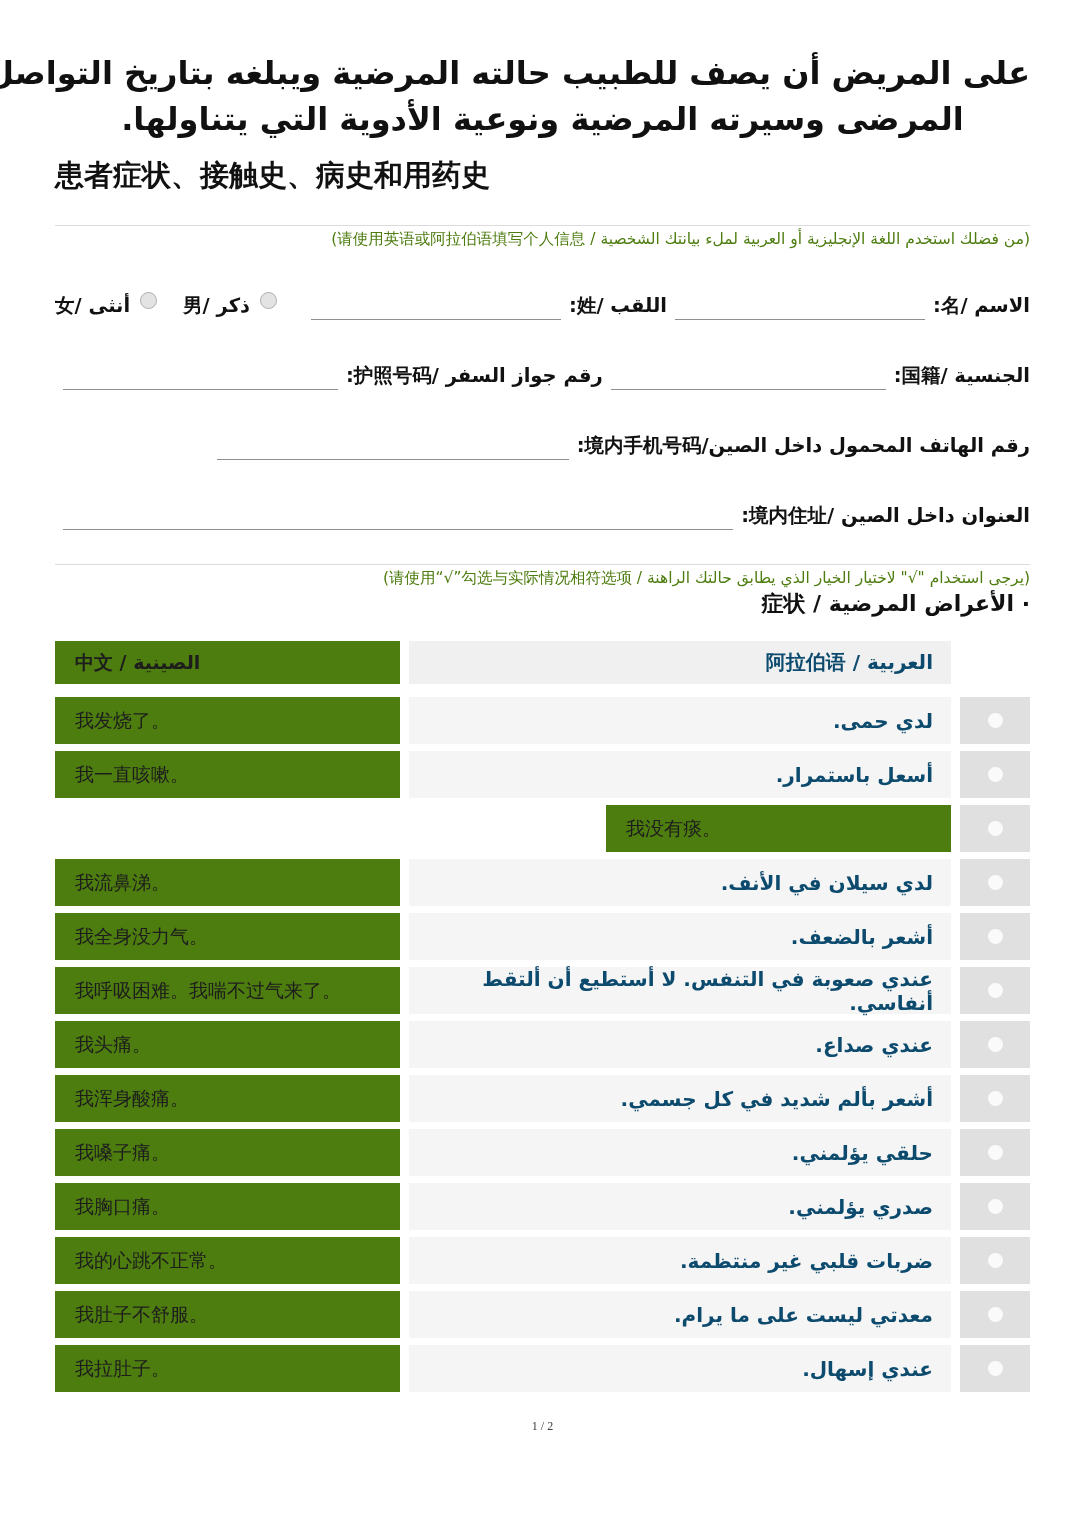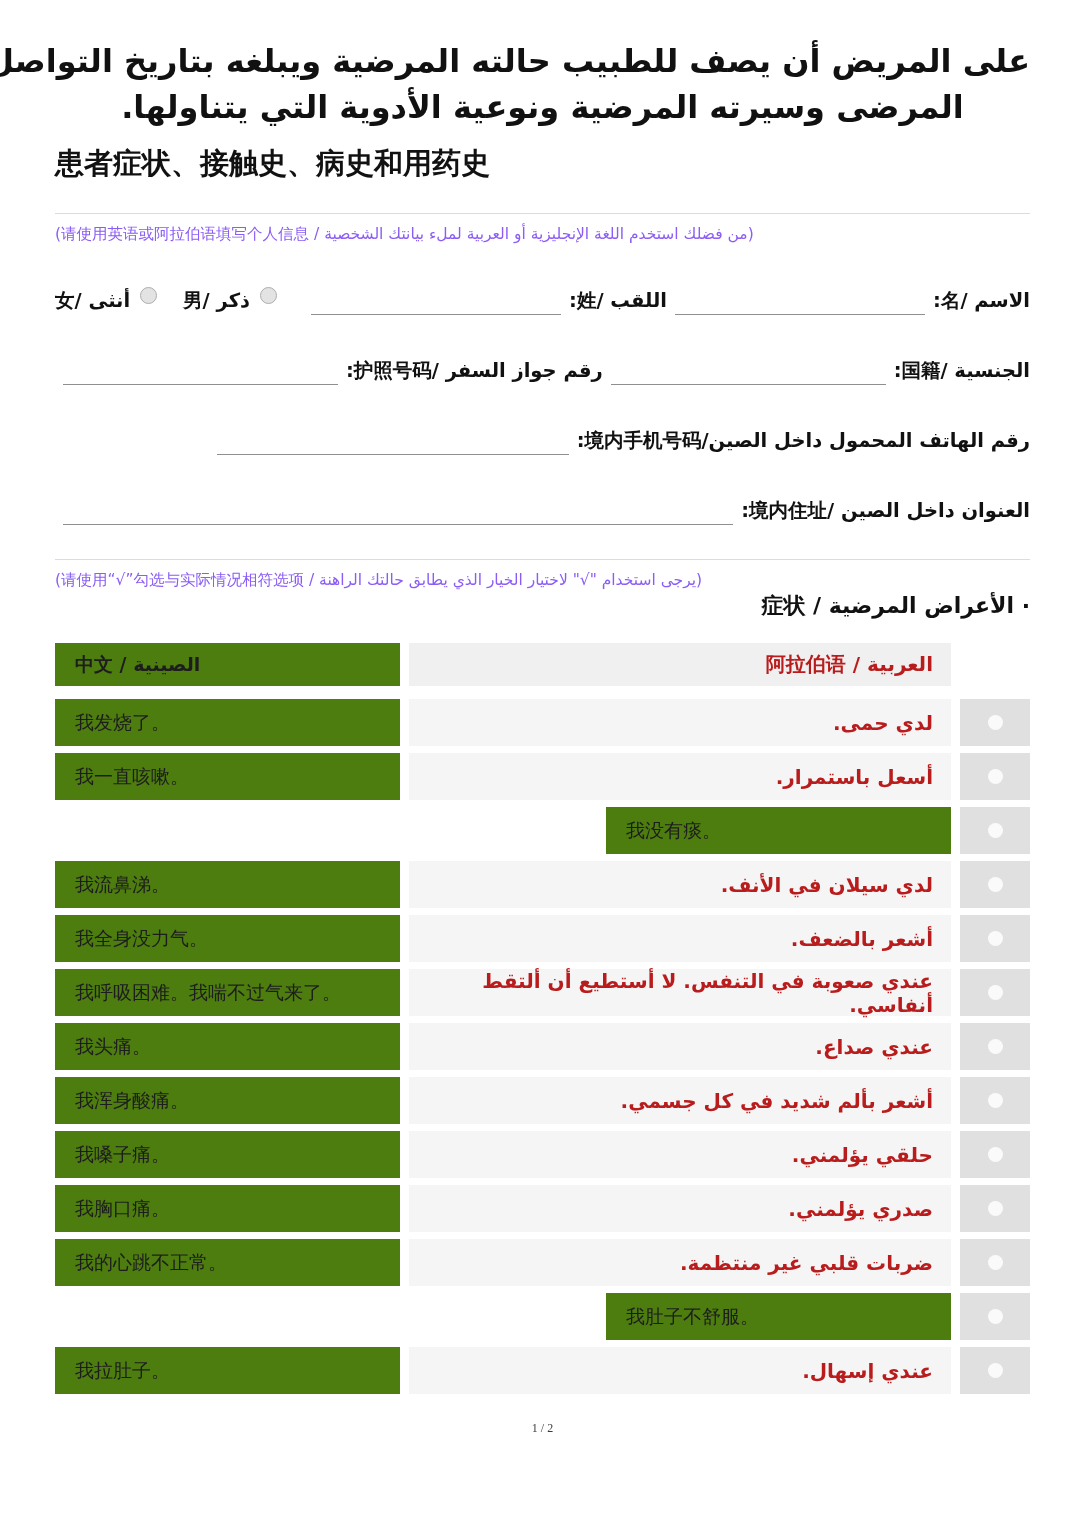--- a/index.html
+++ b/index.html
@@ -9,21 +9,21 @@
     font-family: "DejaVu Sans", sans-serif;
     color: #1a1a1a;
     overflow: hidden;
   }
   .page { width: 1080px; height: 1527px; position: relative; }
   .content { margin: 0 50px 0 55px; }
 
   
   .title-ar {
     direction: rtl;
-    padding-top: 38px;
+    padding-top: 50px;
     text-align: center;
     font-weight: bold;
     font-size: 32px;
     line-height: 46px;
     color: #111;
   }
   .title-ar .line { white-space: nowrap; }
   .title-zh {
     margin-top: 16px;
     text-align: left;
@@ -32,23 +32,23 @@
     line-height: 35px;
     color: #111;
   }
 
   
   .divider { border: none; border-top: 1px solid #dcdcdc; }
   .divider-1 { margin-top: 32px; }
   .divider-2 { margin-top: 34px; }
   .note {
     direction: rtl;
-    margin-top: 9px;
-    text-align: left;
-    color: #8b5cf6;
+    margin-top: 2px;
+    text-align: right;
+    color: #4d7c0f;
     font-size: 15.5px;
     line-height: 22px;
   }
 
   
   .form-row {
     direction: rtl;
     display: flex;
     align-items: flex-end;
     height: 30px;
@@ -100,21 +100,21 @@
     display: flex;
     align-items: center;
   }
   .cell-ar {
     flex: 1 1 auto;
     background: #f5f5f5;
     padding: 0 18px 0 12px;
     font-size: 20px;
     font-weight: bold;
     justify-content: flex-start; 
-    color: #b91c1c;
+    color: #0c4a6e;
   }
   .cell-zh {
     flex: 0 0 345px;
     background: #4d7c0f;
     direction: ltr;
     padding: 0 12px 0 20px;
     font-size: 19px;
     color: #1d1d1d;
   }
   .sym-header .cell-ar { background: #f0f0f0; }
@@ -291,20 +291,21 @@
       <span class="dot"></span>
     </div>
     <div class="cell cell-ar">ضربات قلبي غير منتظمة.</div>
     <div class="cell cell-zh">我的心跳不正常。</div>
   </div>
 
   <div class="sym-row">
     <div class="cell-radio">
       <span class="dot"></span>
     </div>
+    <div class="cell cell-ar">معدتي ليست على ما يرام.</div>
     <div class="cell cell-zh">我肚子不舒服。</div>
   </div>
 
   <div class="sym-row">
     <div class="cell-radio">
       <span class="dot"></span>
     </div>
     <div class="cell cell-ar">عندي إسهال.</div>
     <div class="cell cell-zh">我拉肚子。</div>
   </div>

